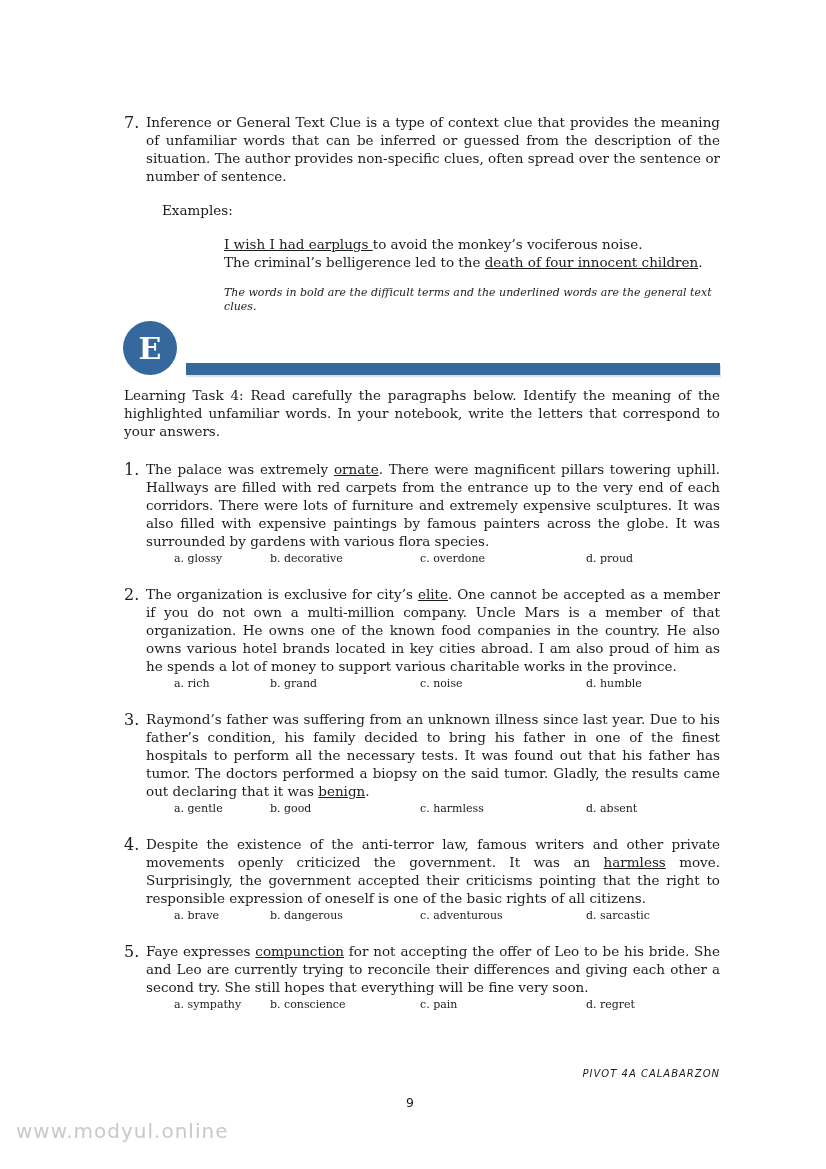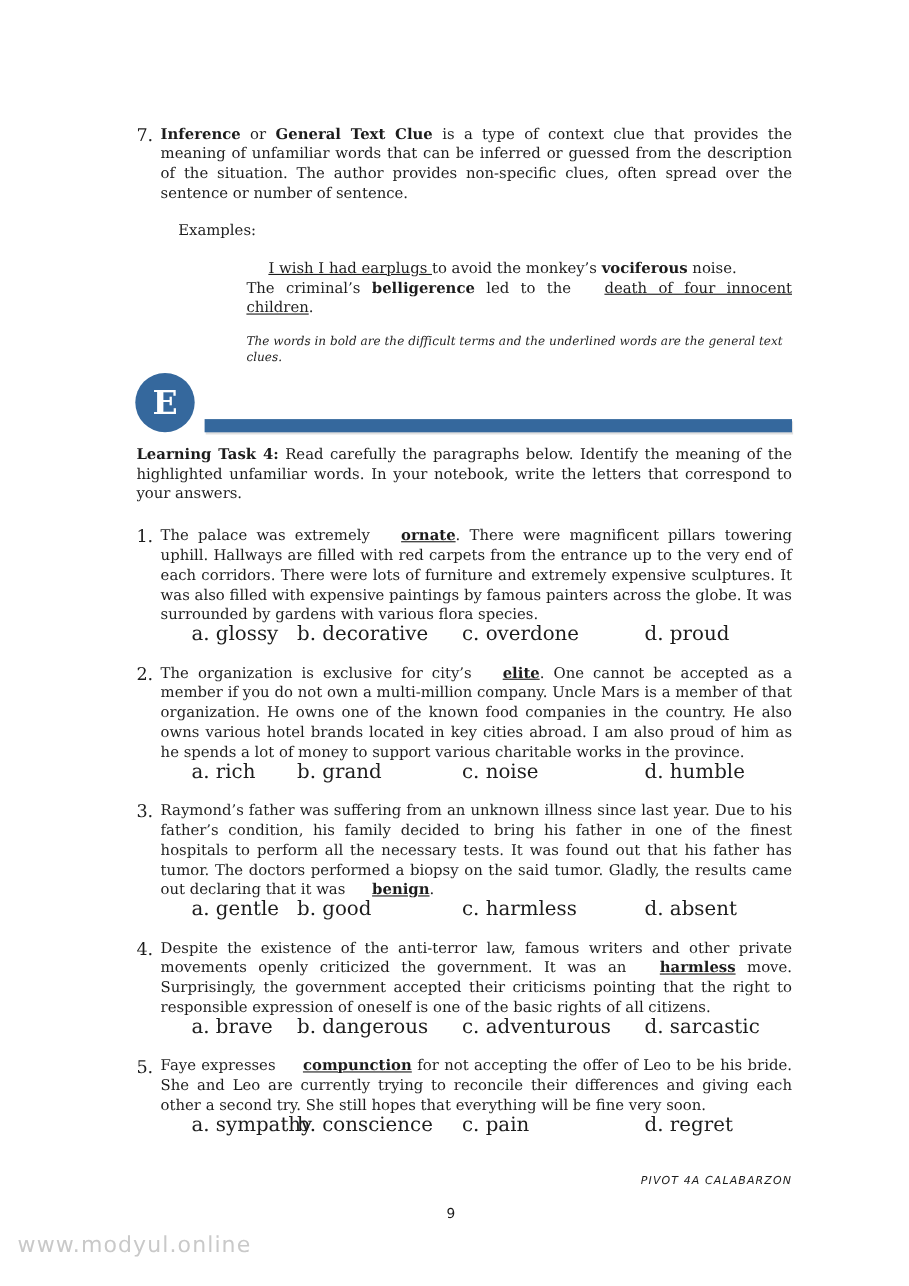--- a/index.html
+++ b/index.html
@@ -17,22 +17,22 @@
 
   .block {
     font-size: 13.5px;
     line-height: 18px;
     text-align: justify;
     margin: 0;
   }
   .num-item { position: relative; padding-left: 22px; }
   .num-item .num { position: absolute; left: 0; top: 0; }
 
-  .b { font-weight: bold; }
-  .u { text-decoration: underline; margin-left: 20px; }
+  .b { font-weight: normal; }
+  .u { text-decoration: underline; }
 
   .examples-label { margin: 16px; }
   .examples { margin-left: 78px; width: 496px; }
   .note {
     margin-left: 78px;
     margin-top: 15px;
     font-size: 11px;
     font-style: italic;
     line-height: 14px;
     text-align: left;
@@ -58,21 +58,21 @@
     box-shadow: 1px 2px 0 rgba(0,0,0,0.12);
   }
 
   .task-intro { margin-top: 9px; }
 
   .task-items { margin-top: 20px; }
   .task-item { margin-bottom: 17px; }
   .choices {
     display: flex;
     margin-left: 28px;
-    font-size: 18px;
+    font-size: 11px;
     line-height: 18px;
   }
   .choice { white-space: nowrap; }
   .choice-0 { width: 96px; }
   .choice-1 { width: 150px; }
   .choice-2 { width: 166px; }
   .choice-3 { flex: 1; }
 
   .footer-brand {
     position: absolute;

